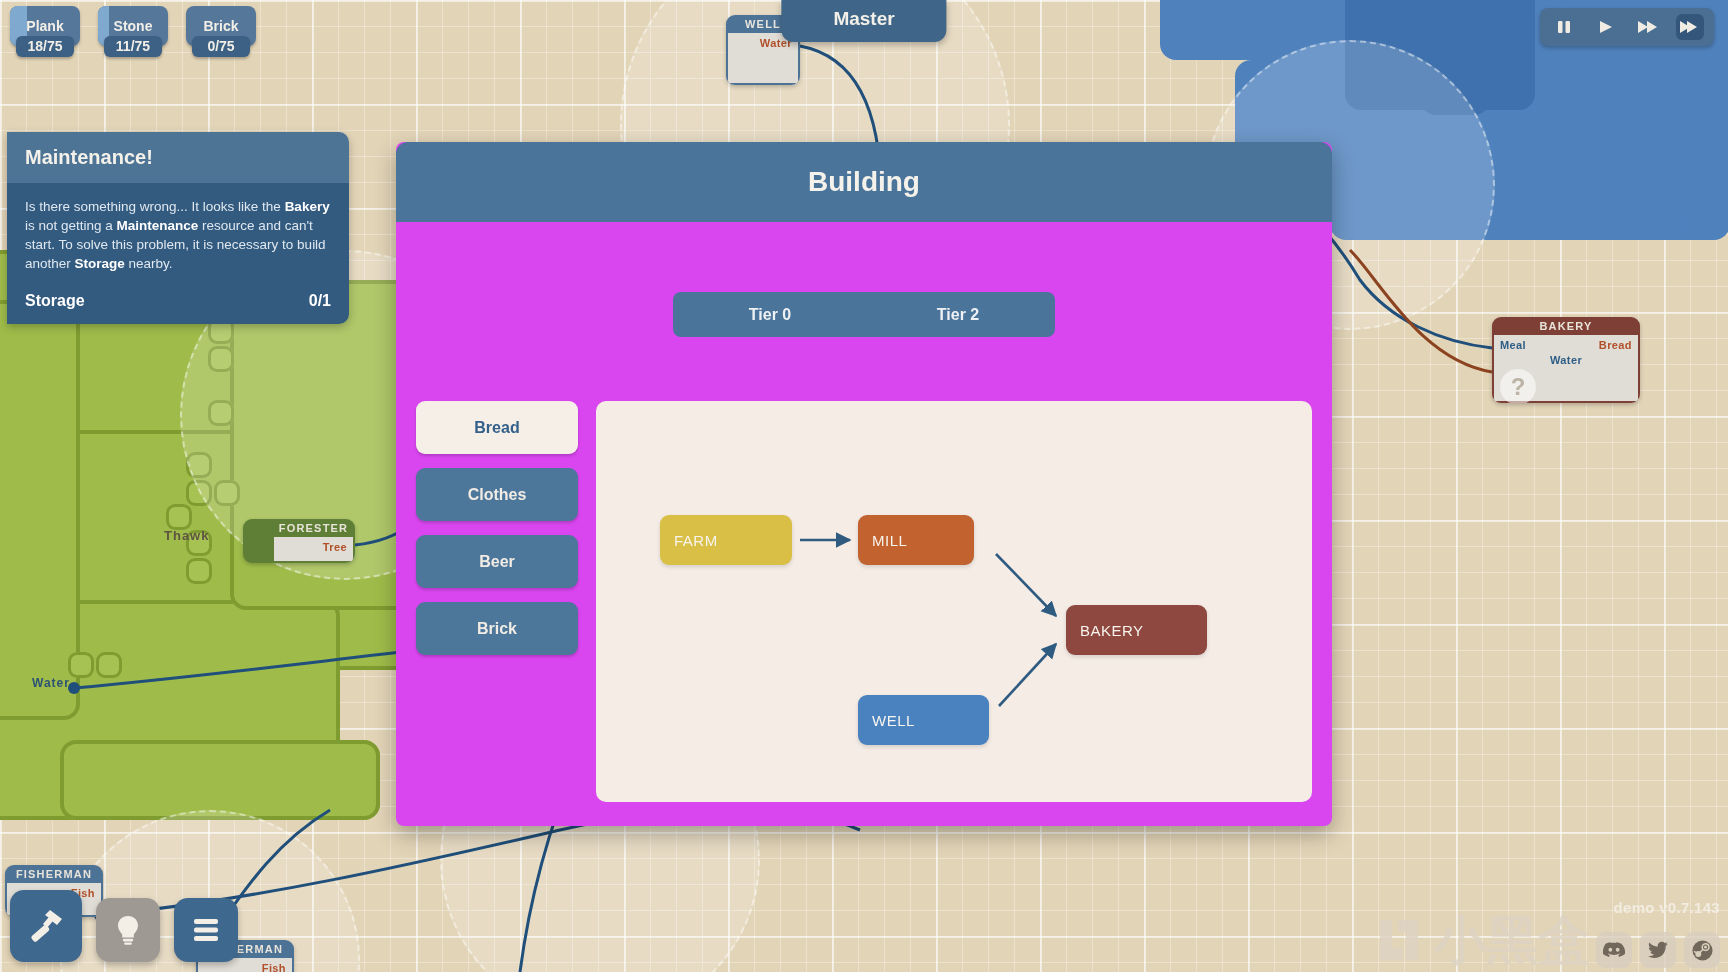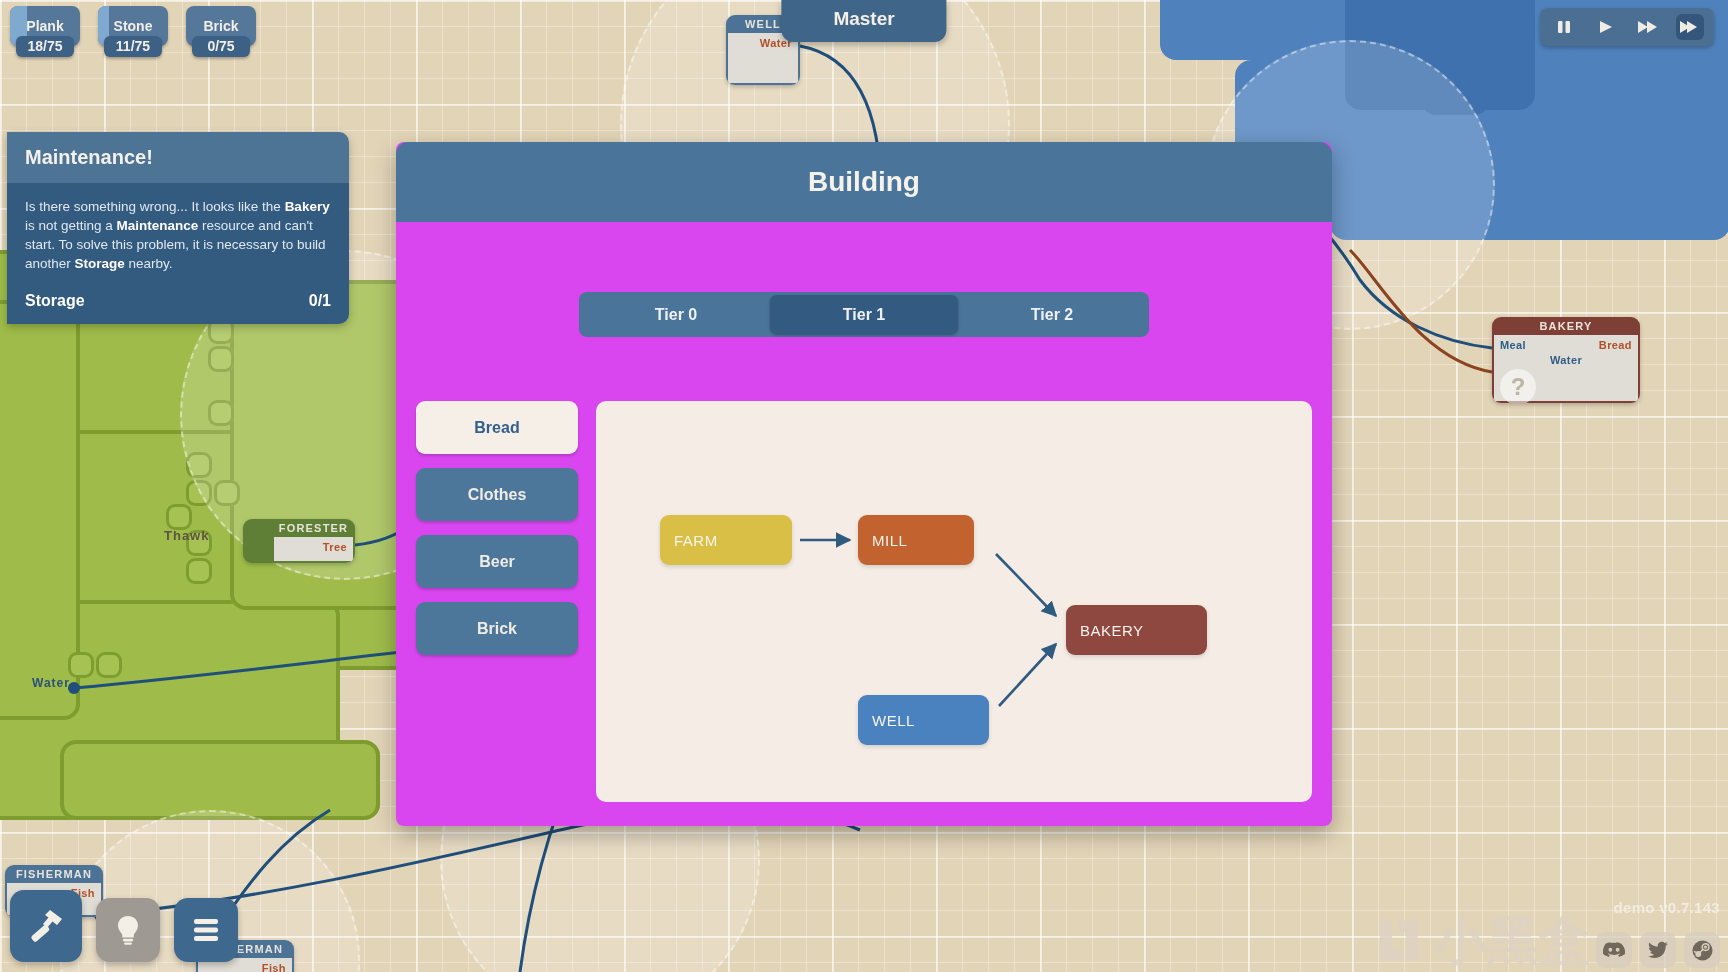--- a/index.html
+++ b/index.html
@@ -493,21 +493,20 @@
 </div>
 
 <div id="dialog">
   <div class="d-title">
     <span>Building</span>
   </div>
 
   <div class="d-tiers">
     <div class="tier-group">
       <div class="tier">Tier 0</div>
-      <div class="tier active">Tier 1</div>
       <div class="tier">Tier 2</div>
     </div>
   </div>
 
   <div class="d-main">
     <div class="cat-col">
       <div class="cat active">Bread</div>
       <div class="cat">Clothes</div>
       <div class="cat">Beer</div>
       <div class="cat">Brick</div>

